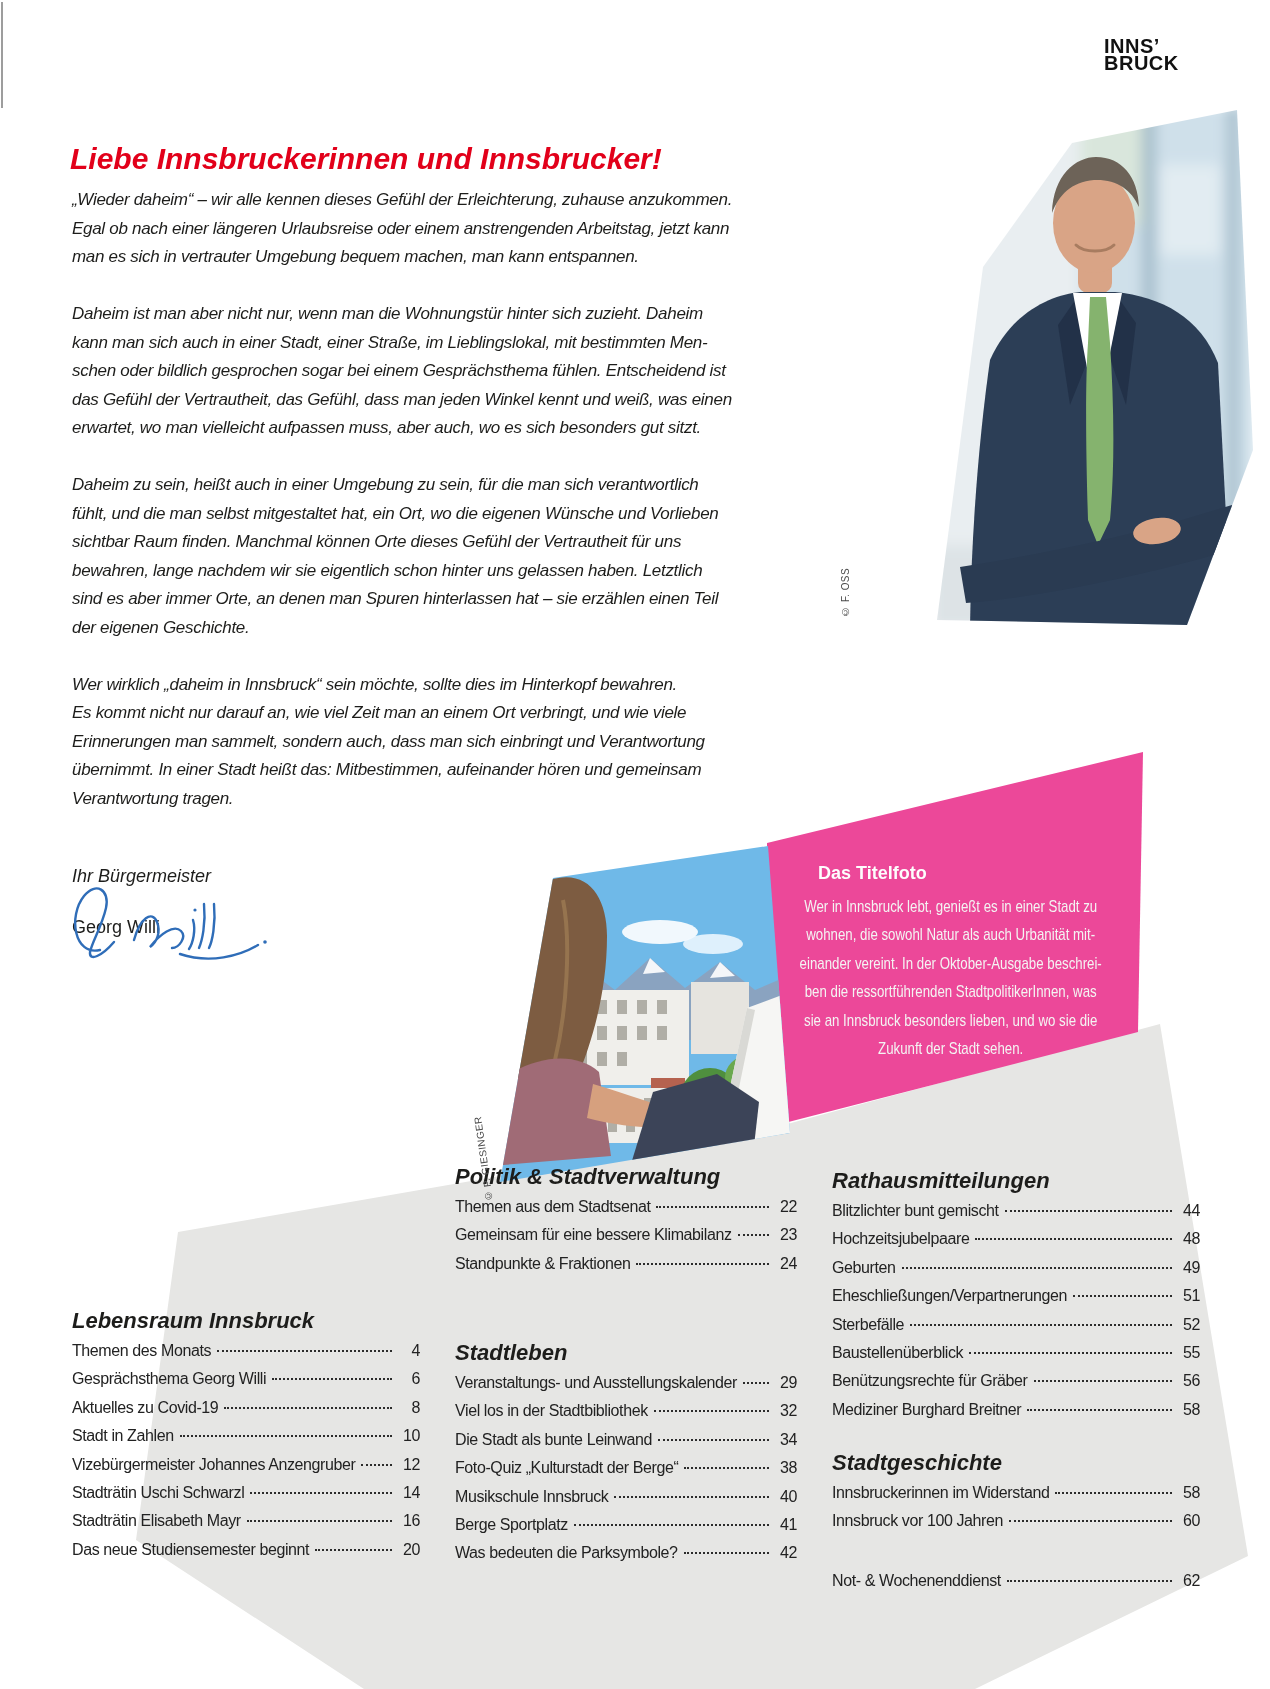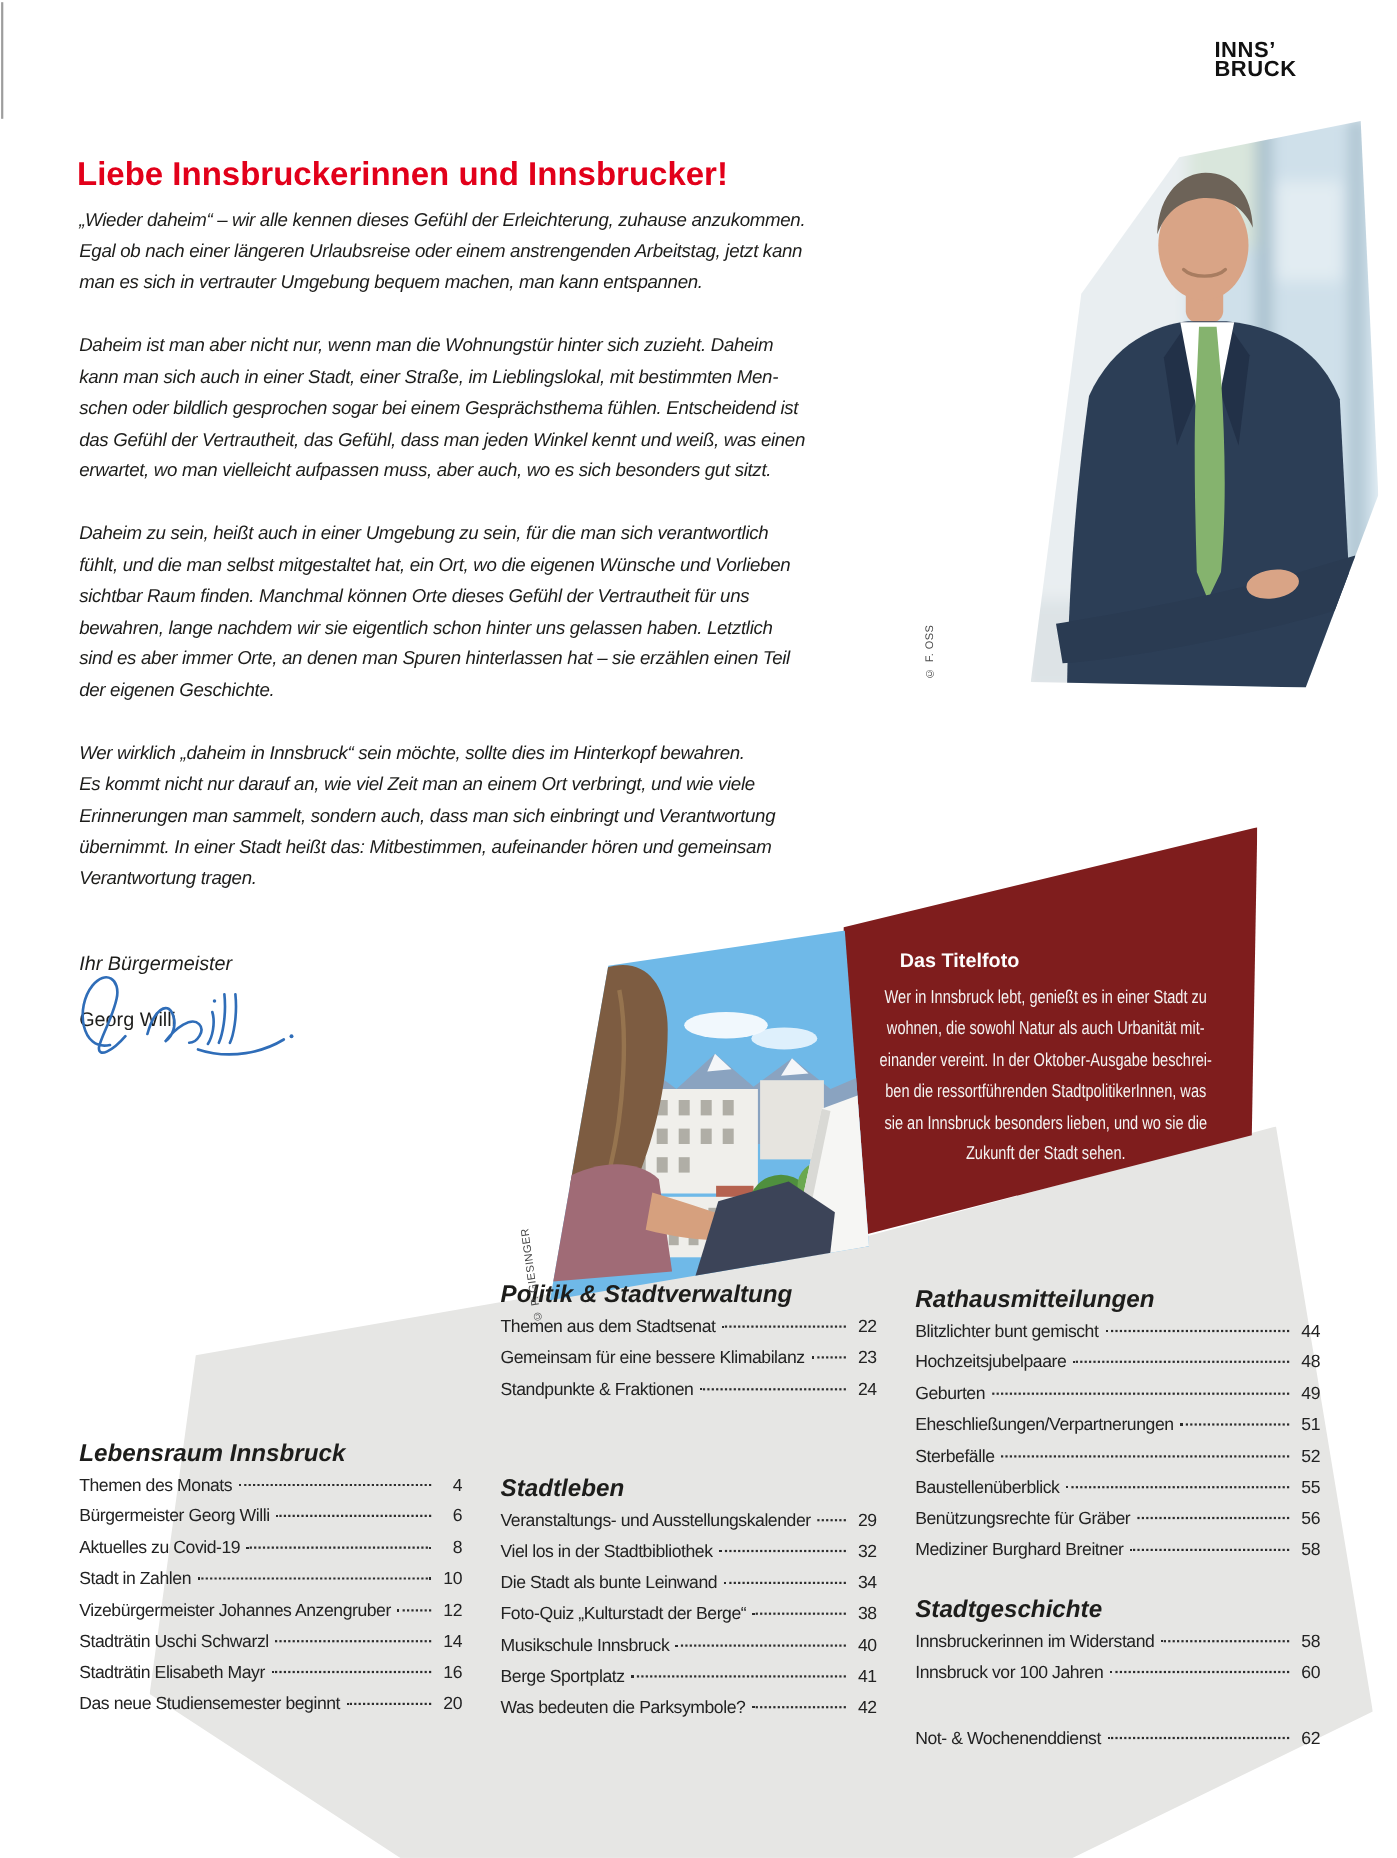--- a/index.html
+++ b/index.html
@@ -3,31 +3,31 @@
 <meta charset="utf-8">
 <style>
   html,body{margin:0;padding:0;background:#ffffff;}
   #page{position:relative;width:1270px;height:1689px;background:#ffffff;overflow:hidden;
         font-family:"Liberation Sans",sans-serif;color:#1d1d1b;}
   .abs{position:absolute;}
 
   
   #toc-bg{left:0;top:0;width:1270px;height:1689px;background:#e6e6e4;
           clip-path:polygon(178px 1232px,765px 1130px,1160px 1024px,1248px 1556px,975px 1689px,364px 1689px,136px 1540px);z-index:1;}
-  #titelfoto-box{left:755px;top:745px;width:395px;height:390px;background:#7f1d1d;
+  #titelfoto-box{left:755px;top:745px;width:395px;height:390px;background:#ec4899;
           clip-path:polygon(12px 98px,388px 7px,383px 287px,10px 383px);z-index:2;}
 
   
   #edge-tick{left:1px;top:2px;width:2px;height:106px;background:#9d9d9d;z-index:5;}
 
   
   #logo{left:1104px;top:38px;font-weight:800;font-size:20px;line-height:17px;letter-spacing:0.5px;color:#111;z-index:5;}
 
   
-  #letter-title{left:70px;top:122px;width:720px;font-size:30px;font-weight:bold;color:#e2001a;z-index:5;}
+  #letter-title{left:70px;top:122px;width:720px;font-size:30px;font-weight:bold;font-style:italic;color:#e2001a;z-index:5;}
   #letter-body{left:72px;top:186px;width:724px;font-size:17px;font-style:italic;letter-spacing:-0.3px;
                line-height:28.5px;z-index:5;}
   #letter-body p{margin:0 0 28.5px 0;white-space:pre-line;}
   #letter-closing{left:72px;top:866px;font-size:18px;font-style:italic;z-index:5;}
   #signature{left:62px;top:882px;z-index:6;pointer-events:none;}
   #signer-name{left:72px;top:917px;font-size:18px;z-index:5;}
 
   
   .photo-credit{font-size:10px;color:#4a4a4a;letter-spacing:0.4px;writing-mode:vertical-rl;z-index:7;}
   #credit-mayor{left:840px;top:568px;transform:rotate(180deg);}
@@ -211,21 +211,21 @@
   <div id="credit-cover" class="abs photo-credit">© P. GIESINGER</div>
 
   <section id="toc-col1" class="abs toc-col">
     <h2>Lebensraum Innsbruck</h2>
     <div class="toc-row">
         <span class="lbl">Themen des Monats</span>
         <span class="dots"></span>
         <span class="pg">4</span>
       </div>
     <div class="toc-row">
-        <span class="lbl">Bürgermeister Georg Willi</span>
+        <span class="lbl">Gesprächsthema Georg Willi</span>
         <span class="dots"></span>
         <span class="pg">6</span>
       </div>
     <div class="toc-row">
         <span class="lbl">Aktuelles zu Covid-19</span>
         <span class="dots"></span>
         <span class="pg">8</span>
       </div>
     <div class="toc-row">
         <span class="lbl">Stadt in Zahlen</span>

